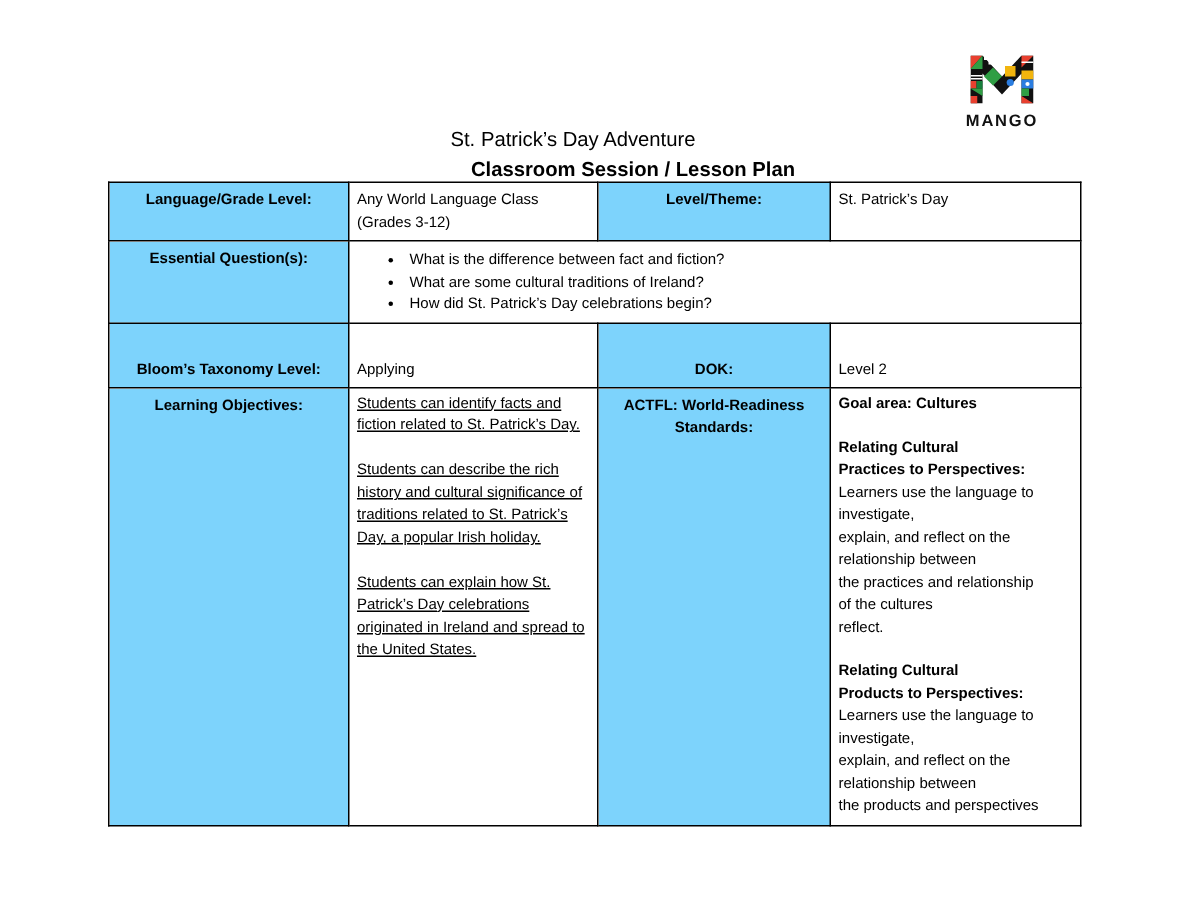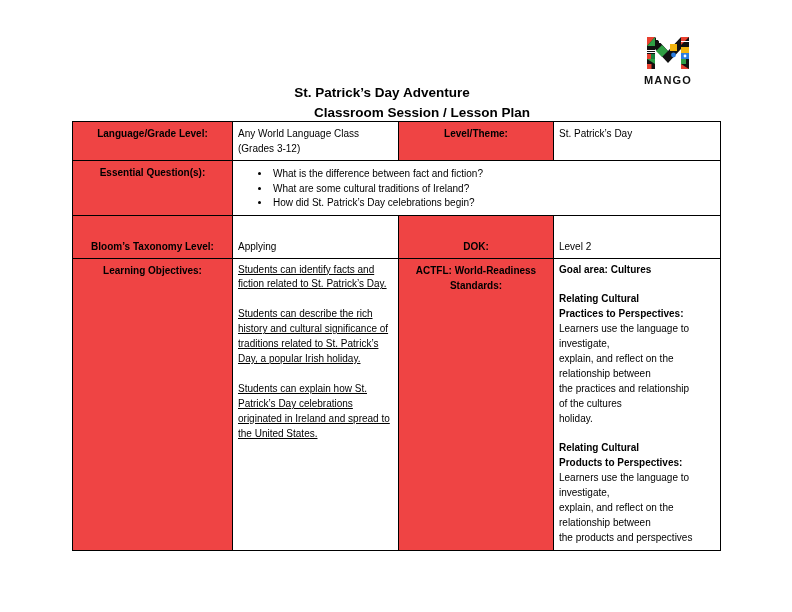--- a/index.html
+++ b/index.html
@@ -31,21 +31,21 @@
   }
 
   
   .doc-title {
     position: absolute;
     top: 85px;
     left: 0;
     width: 100%;
     text-align: center;
     font-size: 13.5px;
-    font-weight: bold;
+    font-weight: normal;
   }
   .doc-subtitle {
     position: absolute;
     top: 105px;
     left: 0;
     width: 100%;
     text-align: center;
     font-size: 13.5px;
     font-weight: bold;
     margin-left: 40px;
@@ -62,21 +62,21 @@
     font-size: 10px;
   }
   table.lesson td {
     border: 1px solid #000000;
     vertical-align: top;
     padding: 4px 5px;
     line-height: 15px;
     overflow: hidden;
   }
   td.label-cell {
-    background: #ef4444;
+    background: #7dd3fc;
     font-weight: bold;
     text-align: center;
   }
   tr.row-thin td { padding-top: 23px; padding-bottom: 4px; }
   .cell-value { line-height: 15px; }
 
   ul.questions {
     margin: 2px 0 0 0;
     padding-left: 33px;
   }
@@ -198,21 +198,21 @@
               <div class="standards-line bold">Goal area: Cultures</div>
               <div class="standards-line">&nbsp;</div>
               <div class="standards-line bold">Relating Cultural</div>
               <div class="standards-line bold">Practices to Perspectives:</div>
               <div class="standards-line">Learners use the language to</div>
               <div class="standards-line">investigate,</div>
               <div class="standards-line">explain, and reflect on the</div>
               <div class="standards-line">relationship between</div>
               <div class="standards-line">the practices and relationship</div>
               <div class="standards-line">of the cultures</div>
-              <div class="standards-line">holiday.</div>
+              <div class="standards-line">reflect.</div>
               <div class="standards-line">&nbsp;</div>
               <div class="standards-line bold">Relating Cultural</div>
               <div class="standards-line bold">Products to Perspectives:</div>
               <div class="standards-line">Learners use the language to</div>
               <div class="standards-line">investigate,</div>
               <div class="standards-line">explain, and reflect on the</div>
               <div class="standards-line">relationship between</div>
               <div class="standards-line">the products and perspectives</div>
             </div>
       </td>

